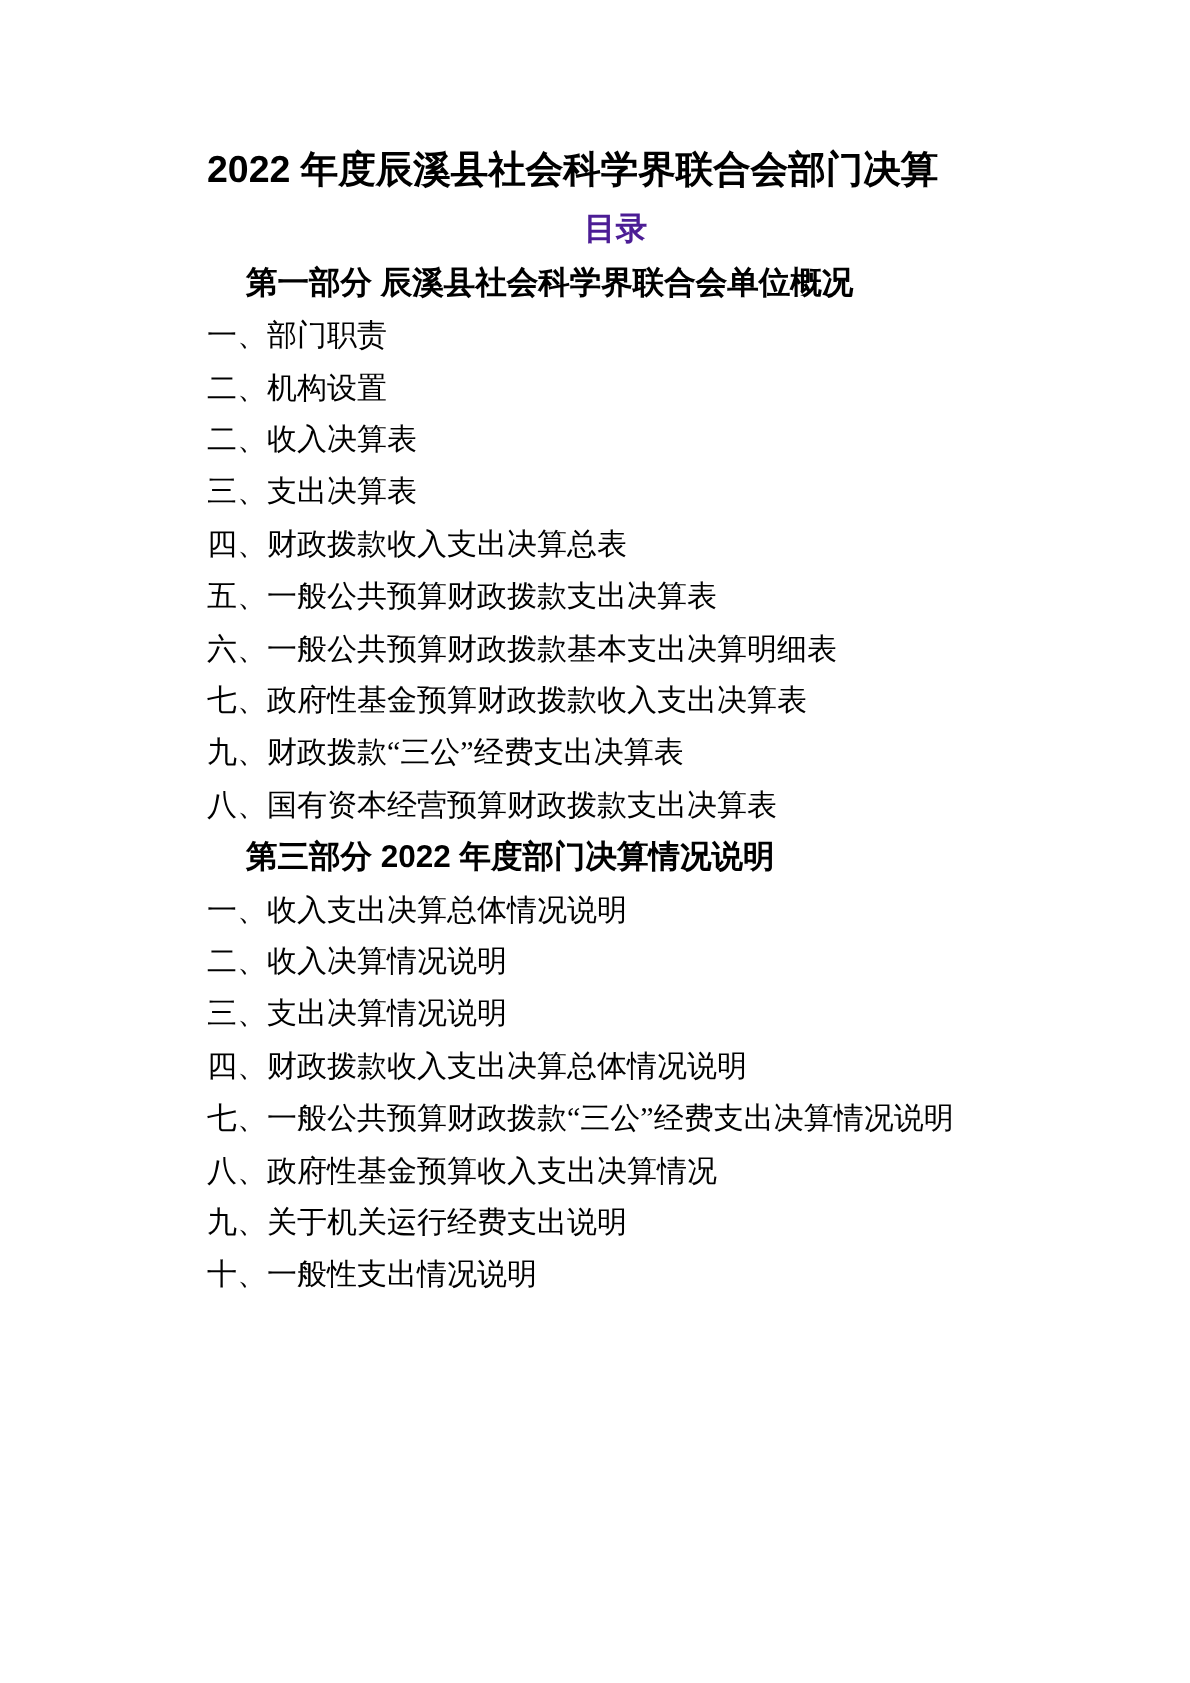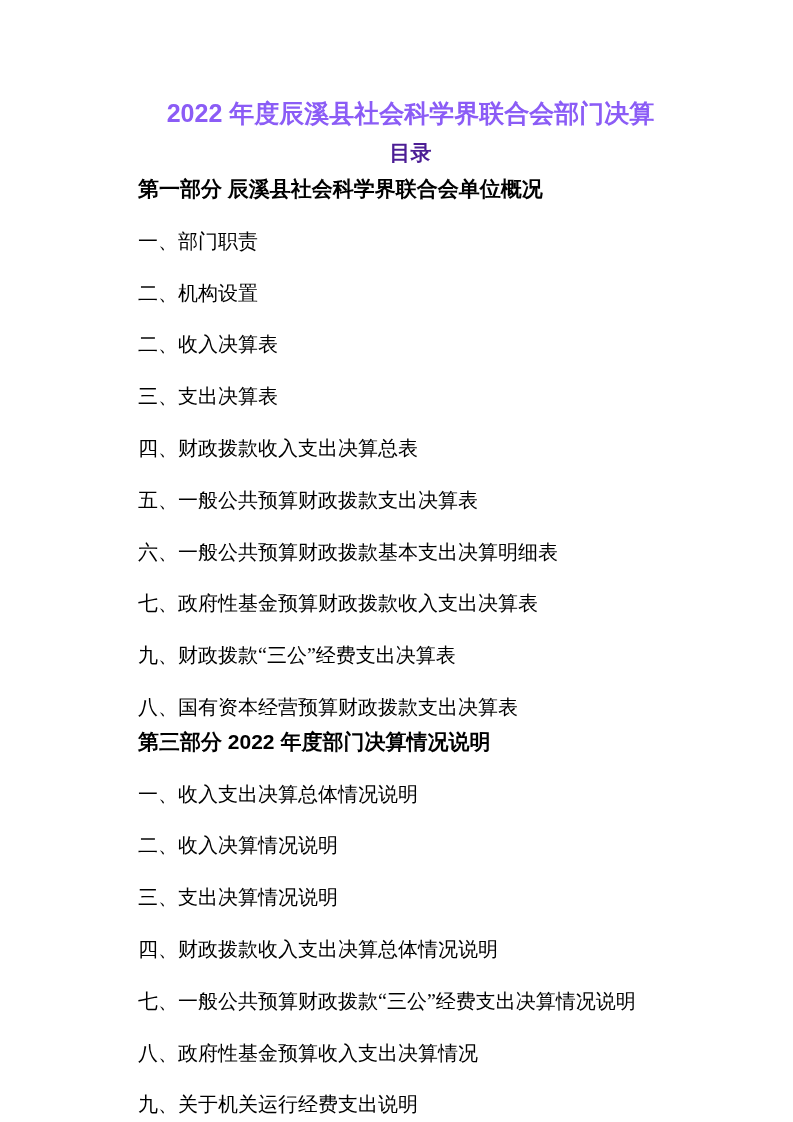--- a/index.html
+++ b/index.html
@@ -16,48 +16,47 @@
       padding: 92px 110px 0 138px;
       overflow: hidden;
       color: #000000;
     }
     .doc-title {
       margin: 0;
       font-family: "Liberation Sans", sans-serif;
       font-weight: bold;
       font-size: 25px;
       line-height: 42px;
-      text-align: center;
       white-space: pre;
-      color: #8b5cf6;
+      color: #000000;
     }
     .toc-title {
       margin: 0;
       font-family: "Liberation Sans", sans-serif;
       font-weight: bold;
       font-size: 21px;
       line-height: 38px;
       text-align: center;
       white-space: pre;
       color: #4c1d95;
     }
     .line {
       line-height: 34.8px;
       white-space: pre;
     }
     .section {
       font-family: "Liberation Sans", sans-serif;
       font-weight: bold;
       font-size: 21px;
+      margin-left: 26px;
     }
     .item {
       font-family: "Liberation Serif", serif;
       font-weight: normal;
       font-size: 20px;
-      margin-top: 17px;
     }
   </style>
 </head>
 <body>
 
 <div class="page">
 
   <h1 class="doc-title">2022 年度辰溪县社会科学界联合会部门决算</h1>
   <h2 class="toc-title">目录</h2>
 

